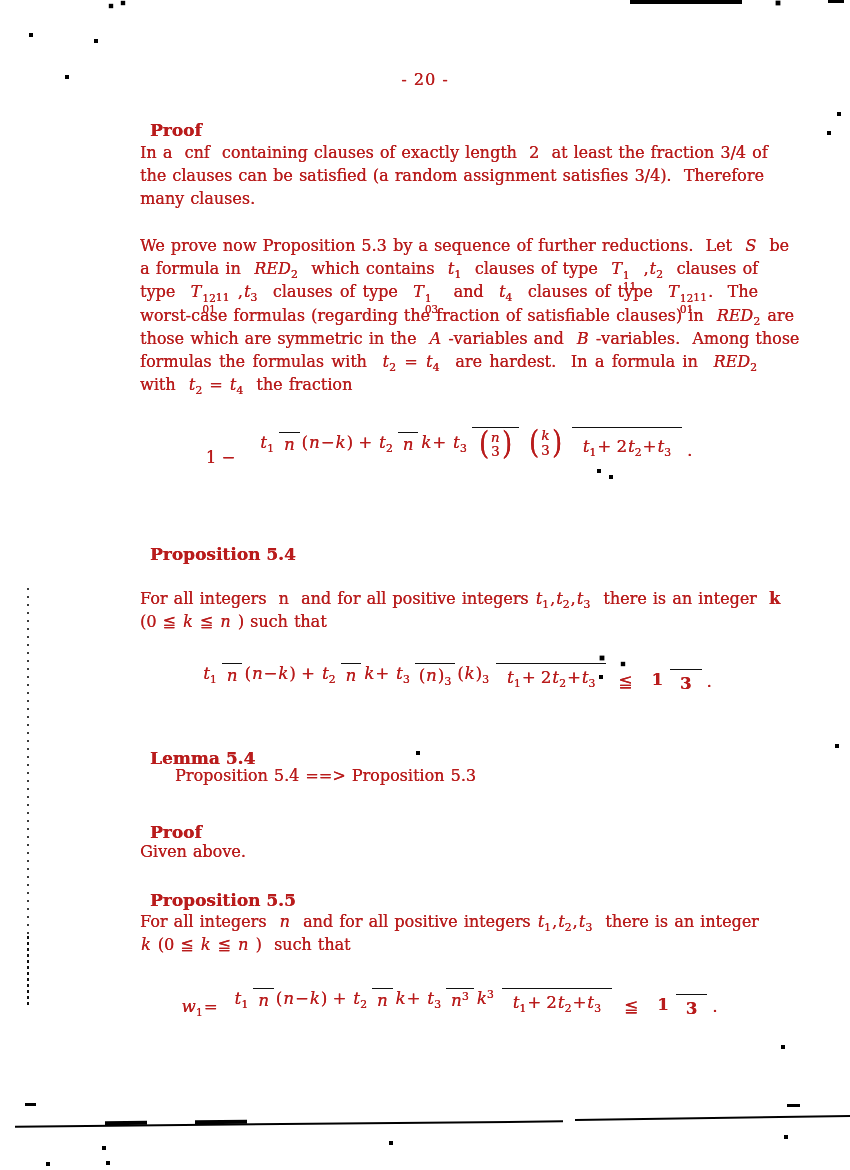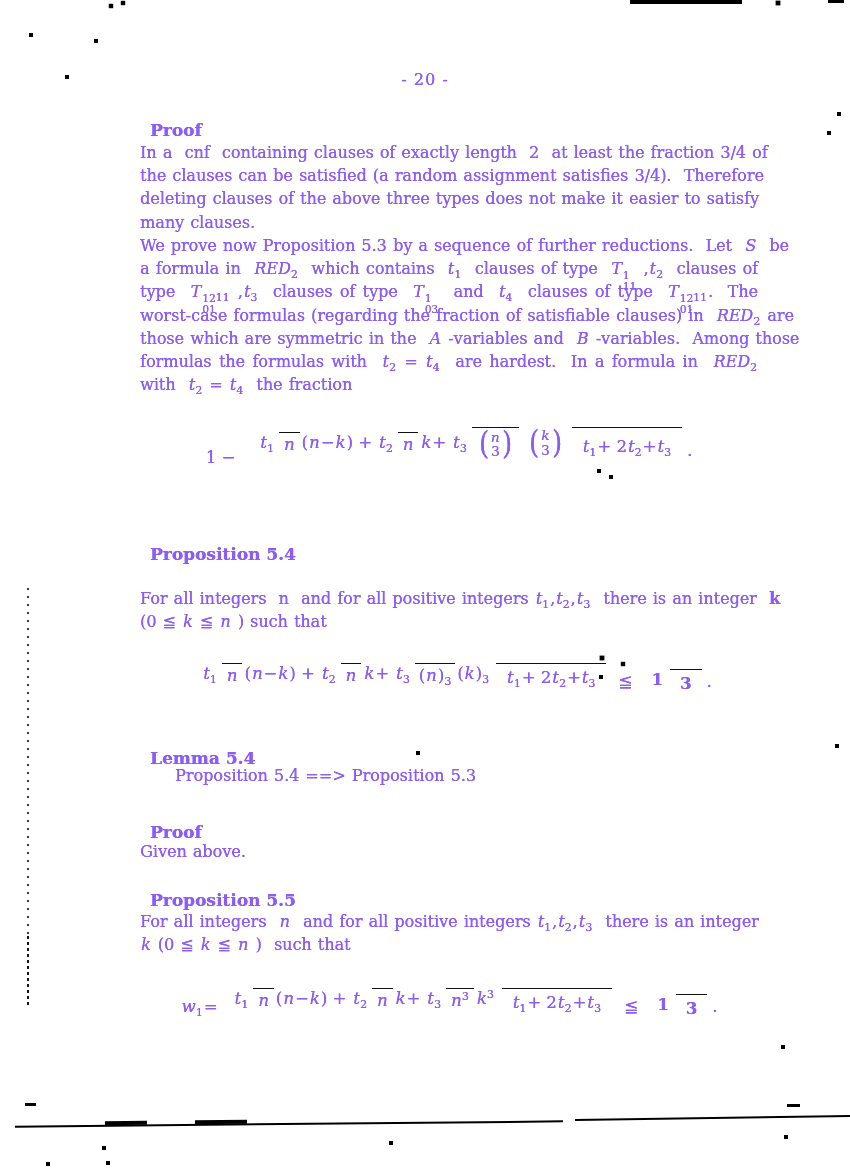--- a/index.html
+++ b/index.html
@@ -1,16 +1,16 @@
 <!DOCTYPE html>
 <html><head>
 <meta charset="utf-8">
 <style>
   html,body{margin:0;padding:0;background:#ffffff;}
-  .page{position:relative;width:850px;height:1170px;background:#ffffff;color:#8b5cf6;
+  .page{position:relative;width:850px;height:1170px;background:#ffffff;color:#b91c1c;
         font-family:"DejaVu Serif",serif;overflow:hidden;
         text-shadow:0.25px 0 0 currentColor;}
   .abs{position:absolute;}
   .pageno{top:70px;left:0;width:850px;text-align:center;font-size:16px;letter-spacing:1px;}
   .h{font-weight:bold;font-size:17px;left:140px;margin:10px;}
   .para{left:140px;width:618px;font-size:16px;word-spacing:1px;}
   .pline{height:23.2px;line-height:23.2px;text-align:left;}
   .pline.just{text-align:justify;text-align-last:justify;white-space:nowrap;}
   .indent{padding-left:35px;}
   .it{font-style:italic;padding:0 1px;}
@@ -69,21 +69,20 @@
   <div class="art" style="left:25px;top:1103px;width:11px;height:3px;"></div>
   <div class="art" style="left:787px;top:1104px;width:13px;height:3px;"></div>
   <div class="art specks"></div>
 
   <div class="abs pageno">- 20 -</div>
 
   <h3 class="abs h" style="top:110px;">Proof</h3>
   <div class="abs para" style="top:141px;">
       <div class="pline just"><span>In a&nbsp; cnf&nbsp; containing clauses of exactly length&nbsp; 2&nbsp; at least the fraction 3/4 of</span></div>
       <div class="pline just"><span>the clauses can be satisfied (a random assignment satisfies 3/4).&nbsp; Therefore</span></div>
-      <div class="pline just"><span>deleting clauses of the above three types does not make it easier to satisfy</span></div>
       <div class="pline"><span>many clauses.</span></div>
     </div>
 
   <div class="abs para" style="top:234px;">
       <div class="pline just"><span>We prove now Proposition 5.3 by a sequence of further reductions.&nbsp; Let&nbsp; </span><span class="it">S</span><span>&nbsp; be</span></div>
       <div class="pline just"><span>a formula in&nbsp; </span><span class="it">RED<sub>2</sub></span><span>&nbsp; which contains&nbsp; </span><span class="it">t<sub>1</sub></span><span>&nbsp; clauses of type&nbsp; </span><span class="it">T<span class="stack">
             <span class="ssup">1</span>
             <span class="ssub">11</span>
           </span></span><span> ,</span><span class="it">t<sub>2</sub></span><span>&nbsp; clauses of</span></div>
       <div class="pline just"><span>type&nbsp; </span><span class="it">T<span class="stack">

